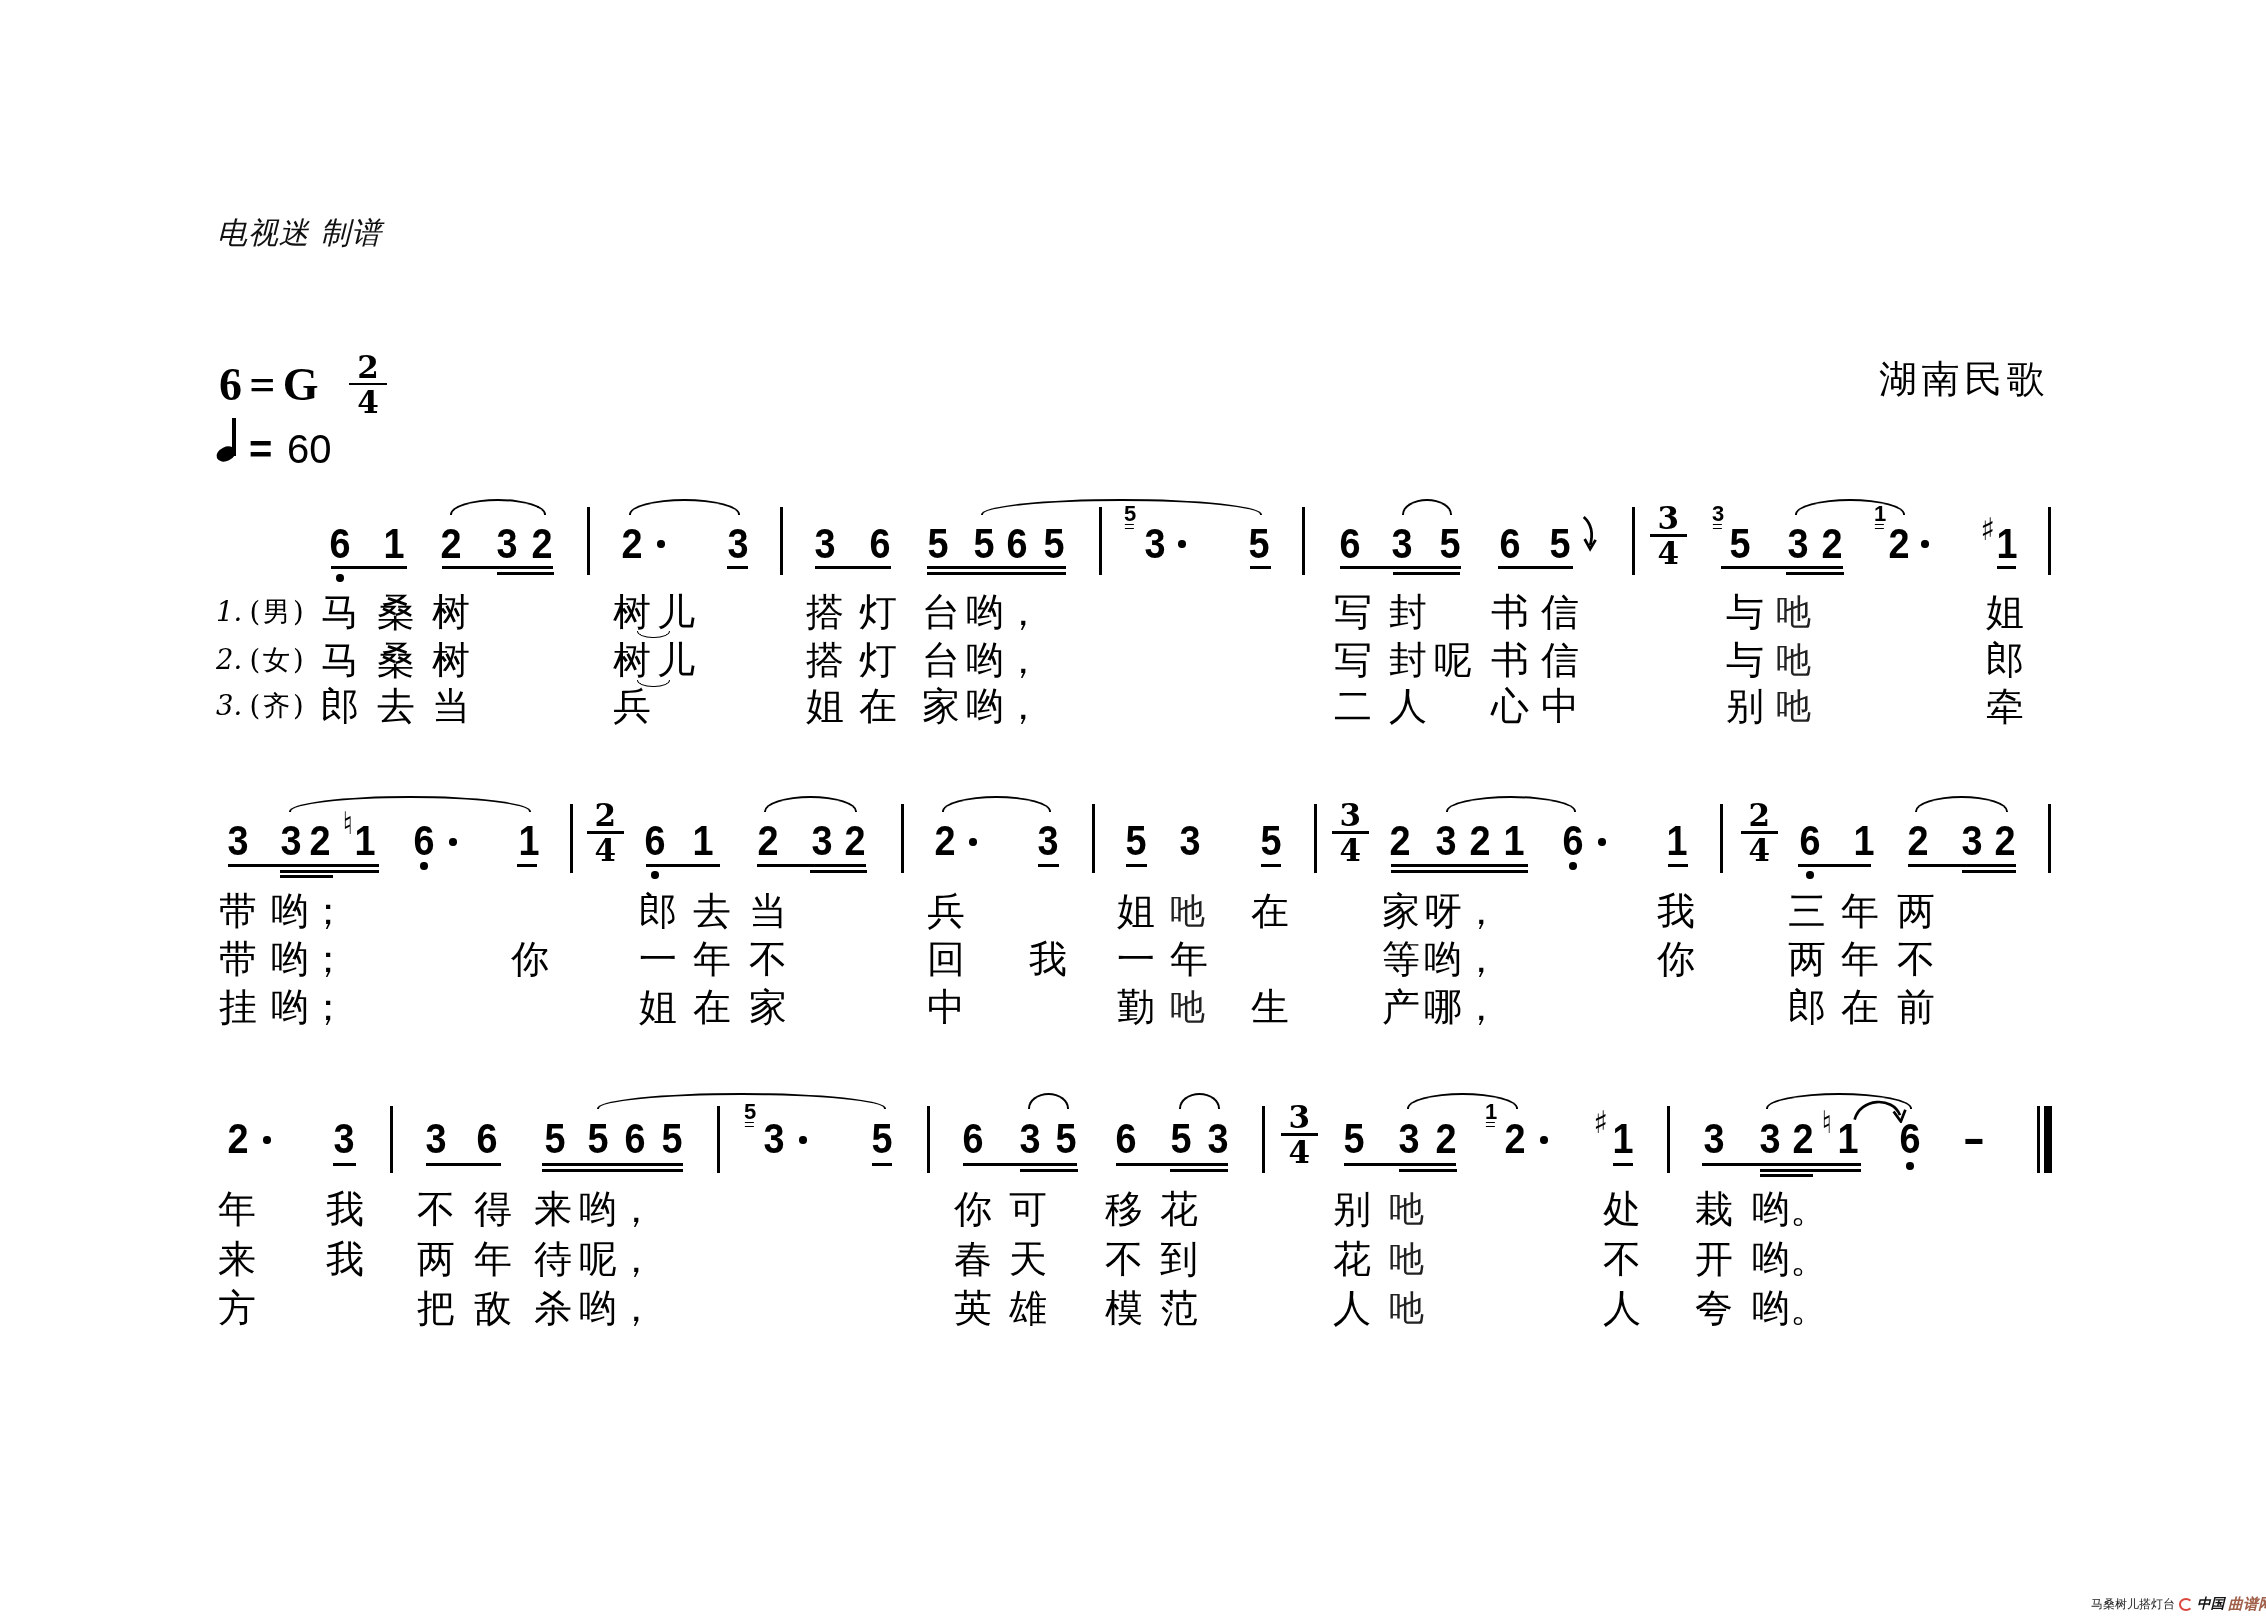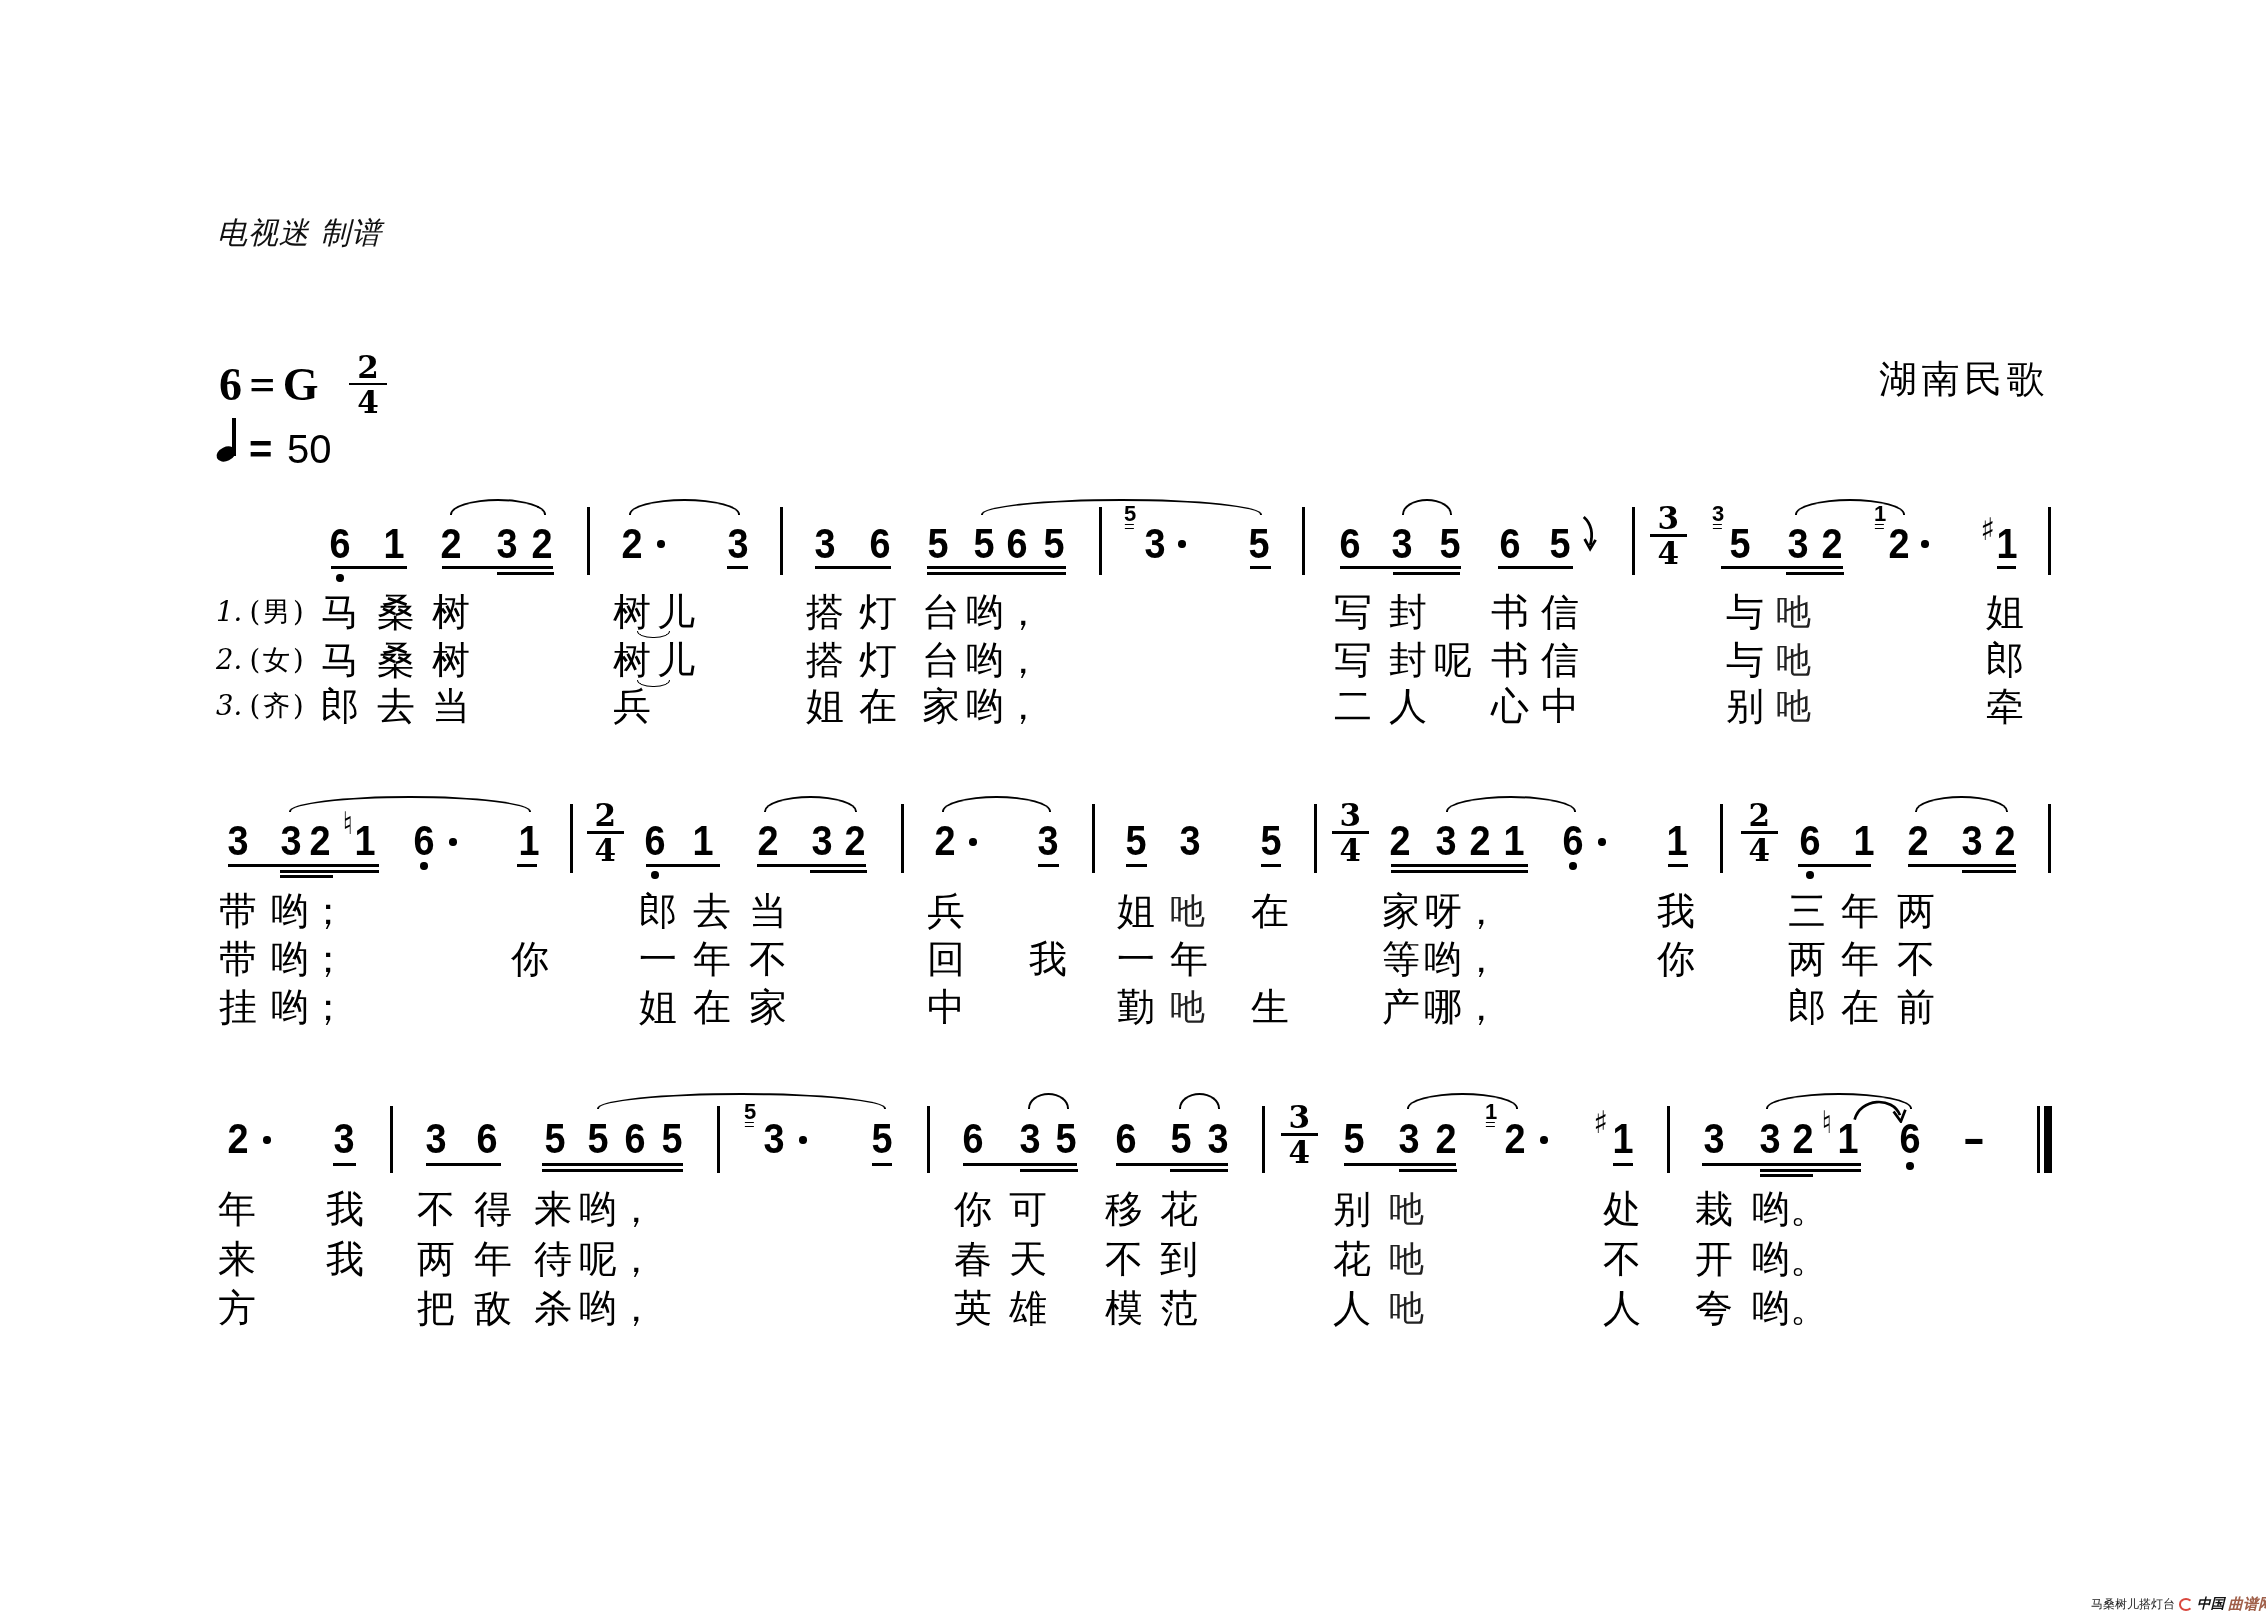--- a/index.html
+++ b/index.html
@@ -60,21 +60,21 @@
   <div class="hts">
     <div>2</div>
     <div class="tsbar"></div>
     <div>4</div>
   </div>
   <div>
     <div class="qn-stem"></div>
     <div class="qn-head"></div>
   </div>
   <span class="t-eq">=</span>
-  <span class="t-bpm">50</span>
+  <span class="t-bpm">60</span>
   <div class="source">湖南民歌</div>
 
   <div>
 
     <div class="sl s0" style="left:450px;width:96px"></div>
     <div class="sl s0" style="left:629px;width:111px"></div>
     <div class="sl s0" style="left:981px;width:281px"></div>
     <div class="sl s0" style="left:1402px;width:50px"></div>
     <div class="sl s0" style="left:1795px;width:110px"></div>
 

